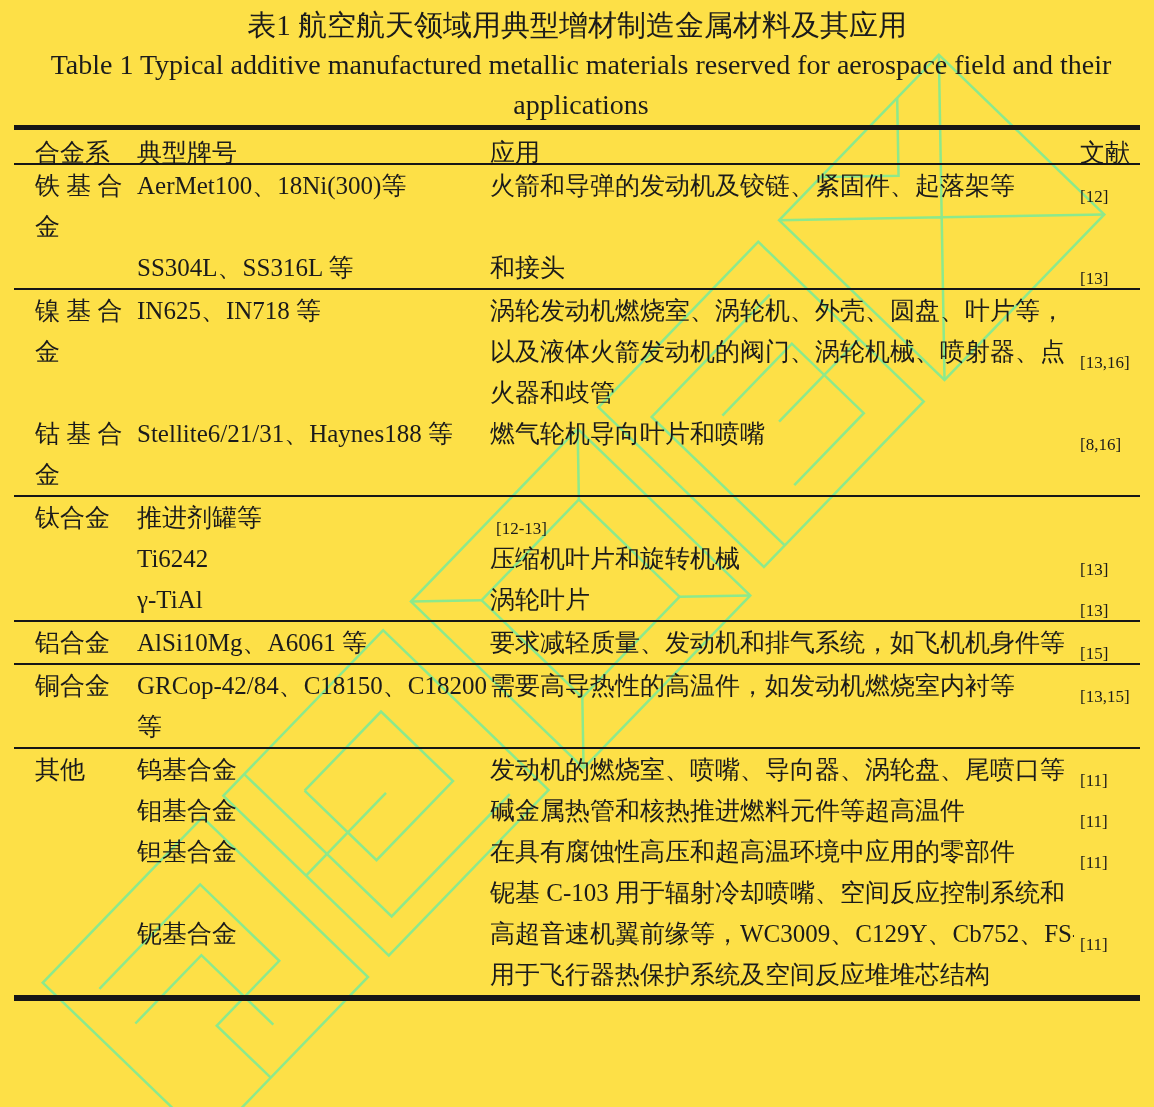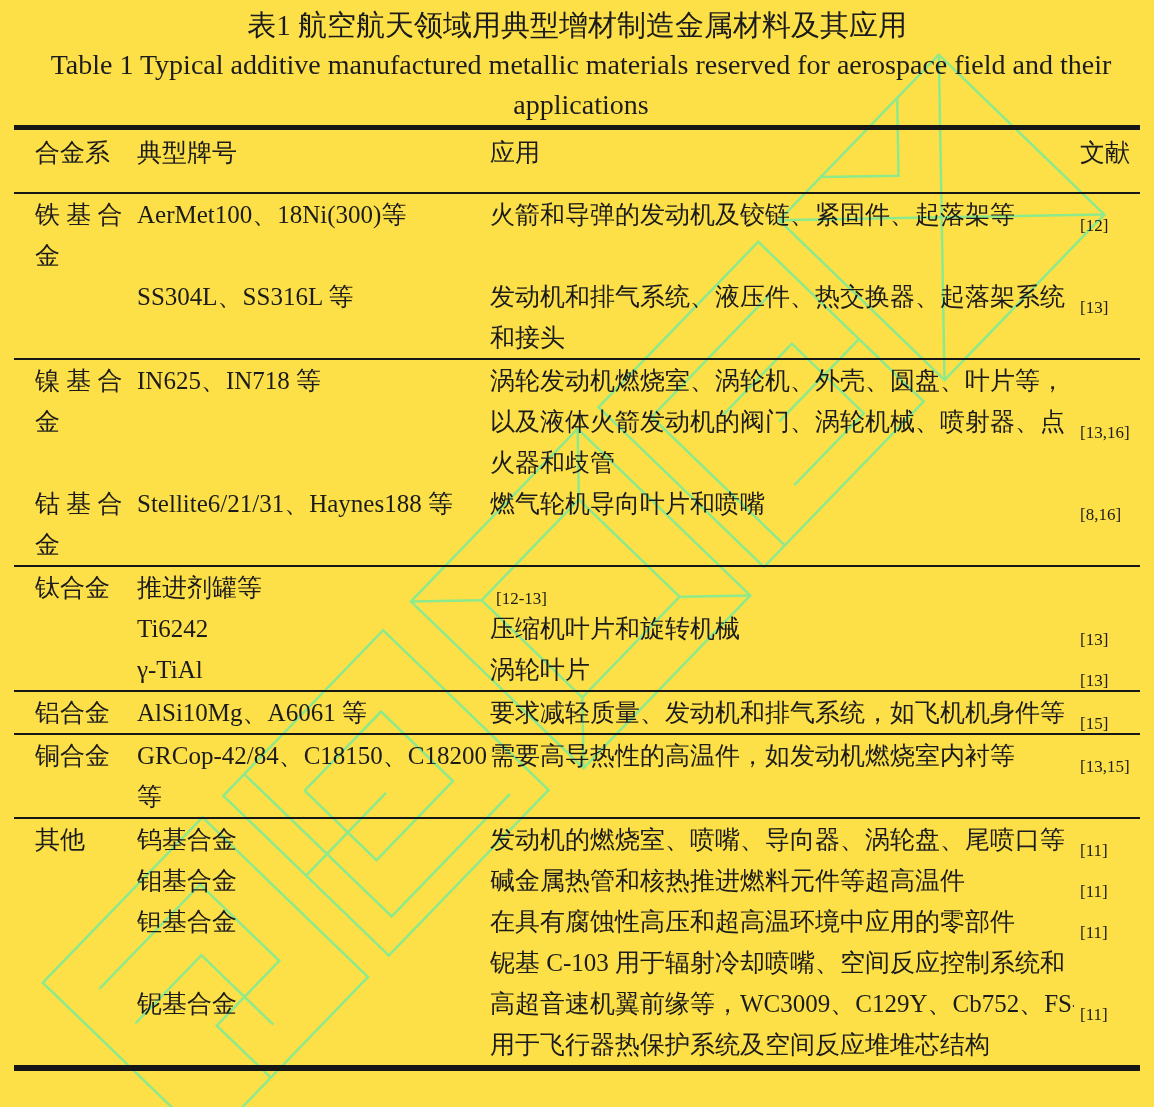--- a/index.html
+++ b/index.html
@@ -16,21 +16,21 @@
   .title-en { font-size:28px; line-height:40px; white-space:nowrap;margin-left:8px; }
 
   .table { margin:0 14px; border-top:5px solid #161616; border-bottom:6px solid #161616; }
   .thead { border-bottom:2.5px solid #161616; }
   .group { border-bottom:2.5px solid #161616; }
   .group:last-child { border-bottom:none; }
 
   .row { display:grid; grid-template-columns:102px 353px 584px 66px; padding-left:21px; font-size:25px; }
   .cell { overflow:hidden; }
   .line { height:41px; line-height:41px; white-space:nowrap; }
-  .hrow .line { height:62px; line-height:45px; }
+  .hrow .line { height:33px; line-height:45px; }
   .c3.center { }
   .c4 { padding-left:6px; }
   .ref { font-size:17px; height:41px; line-height:1; padding-top:23px; box-sizing:border-box; white-space:nowrap; }
   .mt1 { margin-top:41px; }
 </style>
 </head>
 <body>
 
 <div class="page">
 
@@ -107,21 +107,20 @@
           <div class="cell c4">
             <div class="ref">[12]</div>
           </div>
         </div>
         <div class="row">
           <div class="cell c1"></div>
           <div class="cell c2">
             <div class="line">SS304L、SS316L 等</div>
           </div>
           <div class="cell c3">
-            <div class="line">发动机和排气系统、液压件、热交换器、起落架系统</div>
             <div class="line">和接头</div>
           </div>
           <div class="cell c4">
             <div class="ref">[13]</div>
           </div>
         </div>
       </div>
 
       <div class="group">
         <div class="row">

